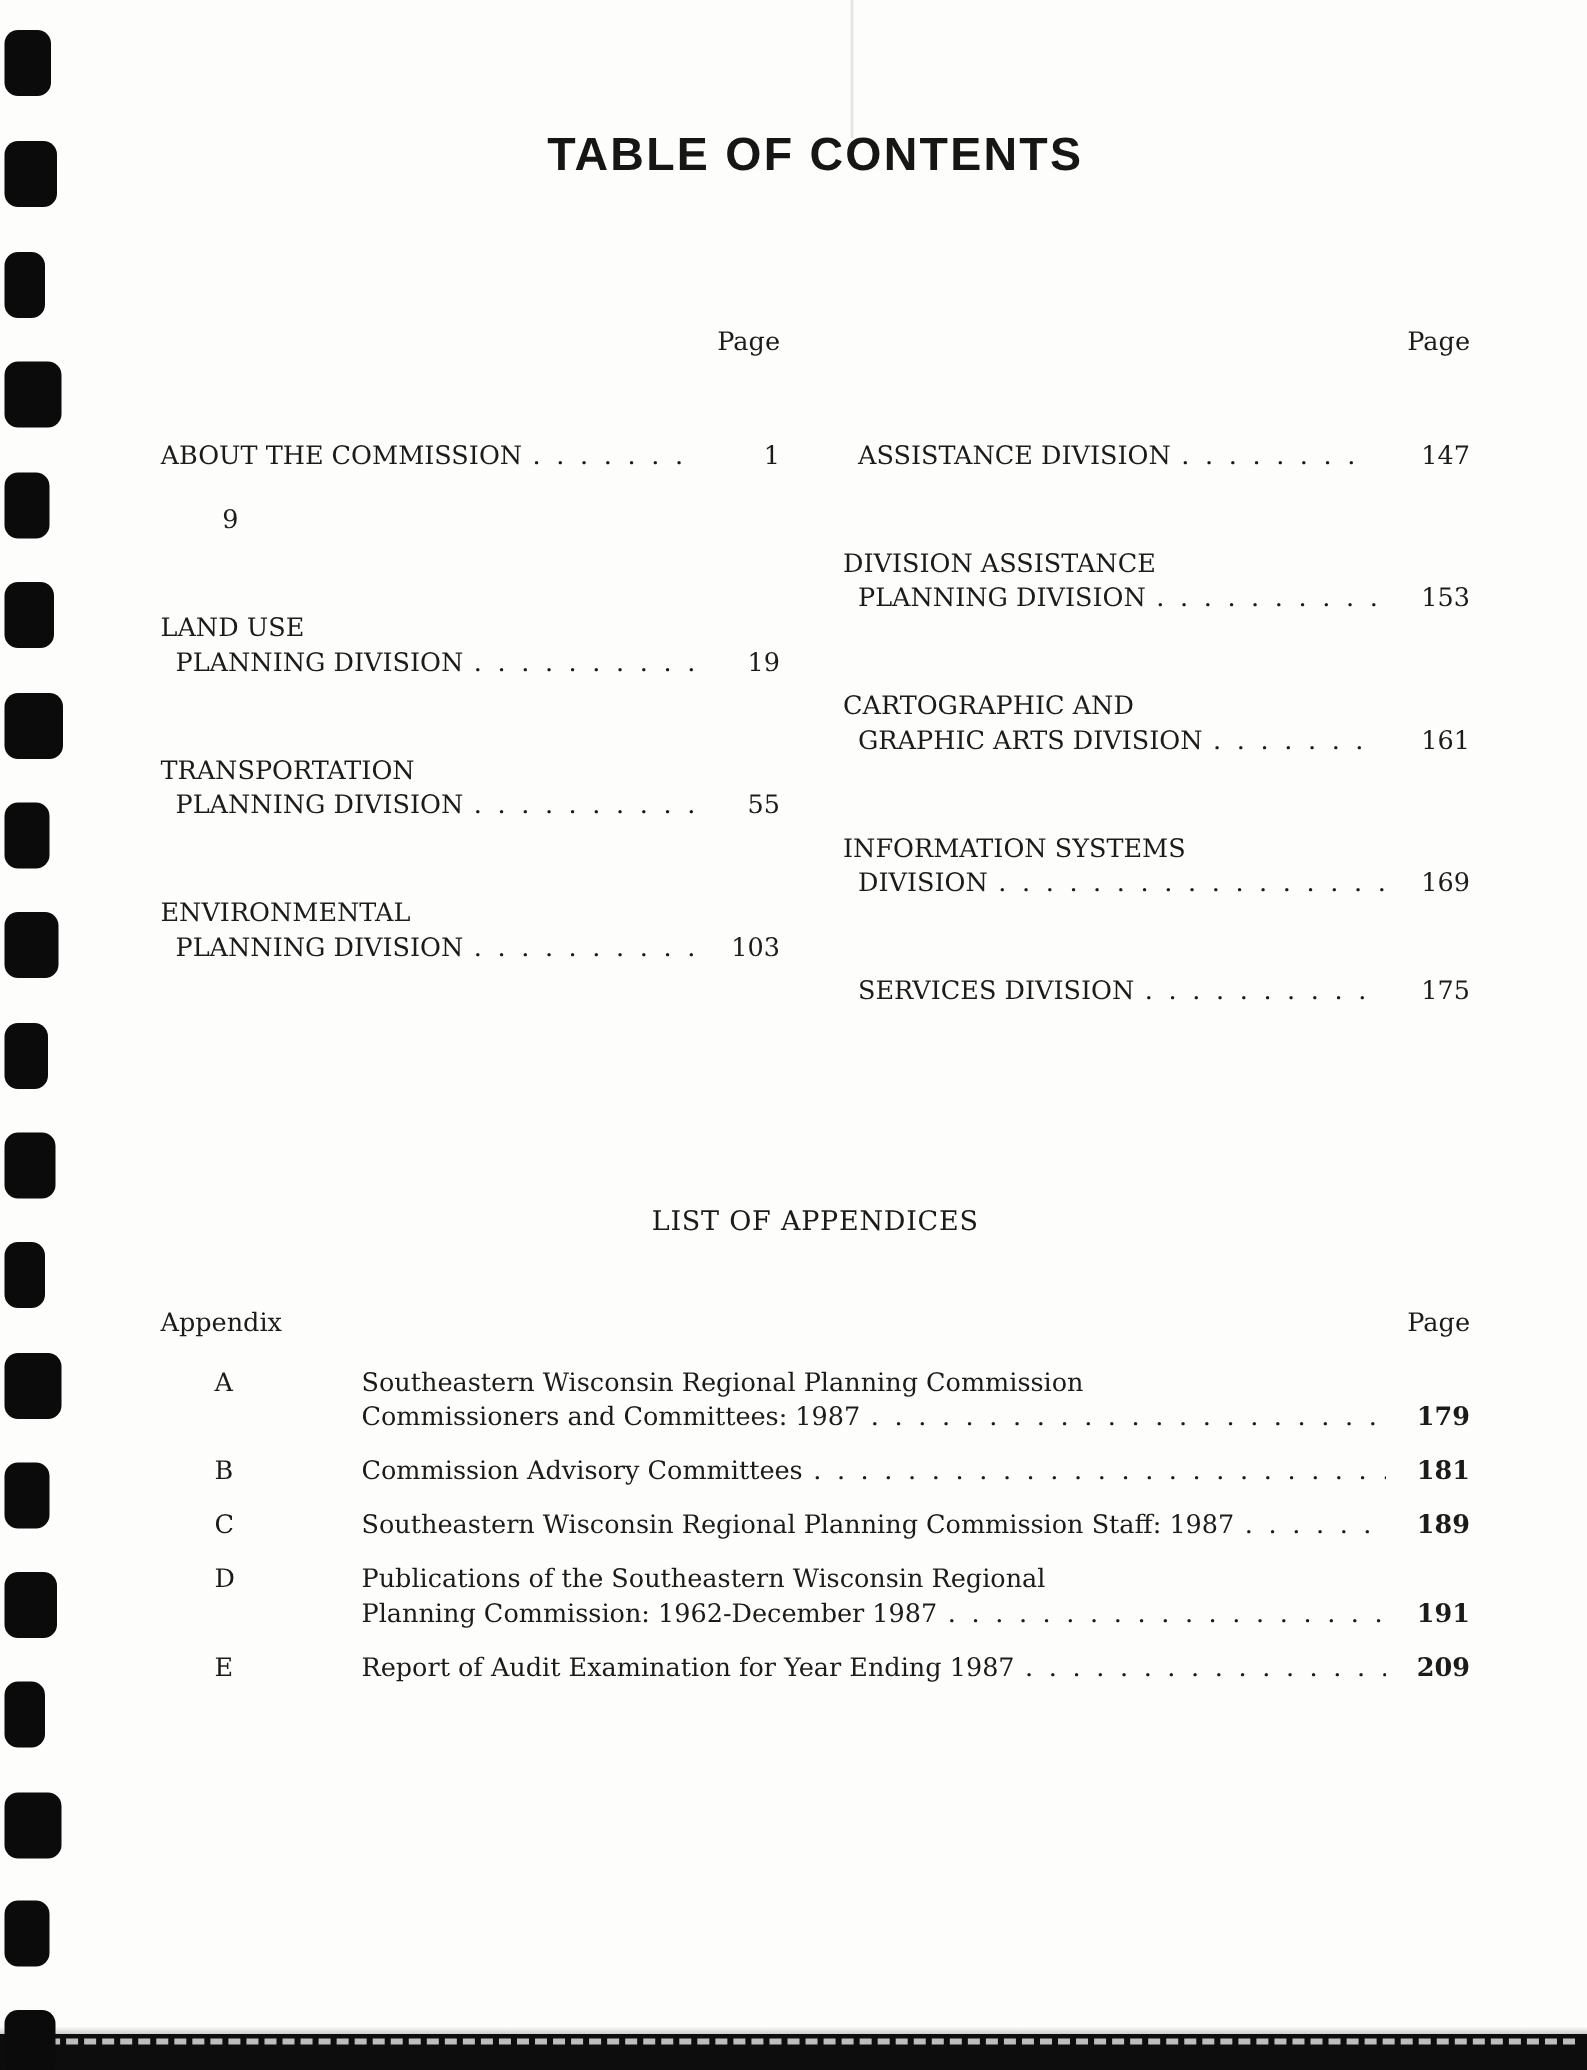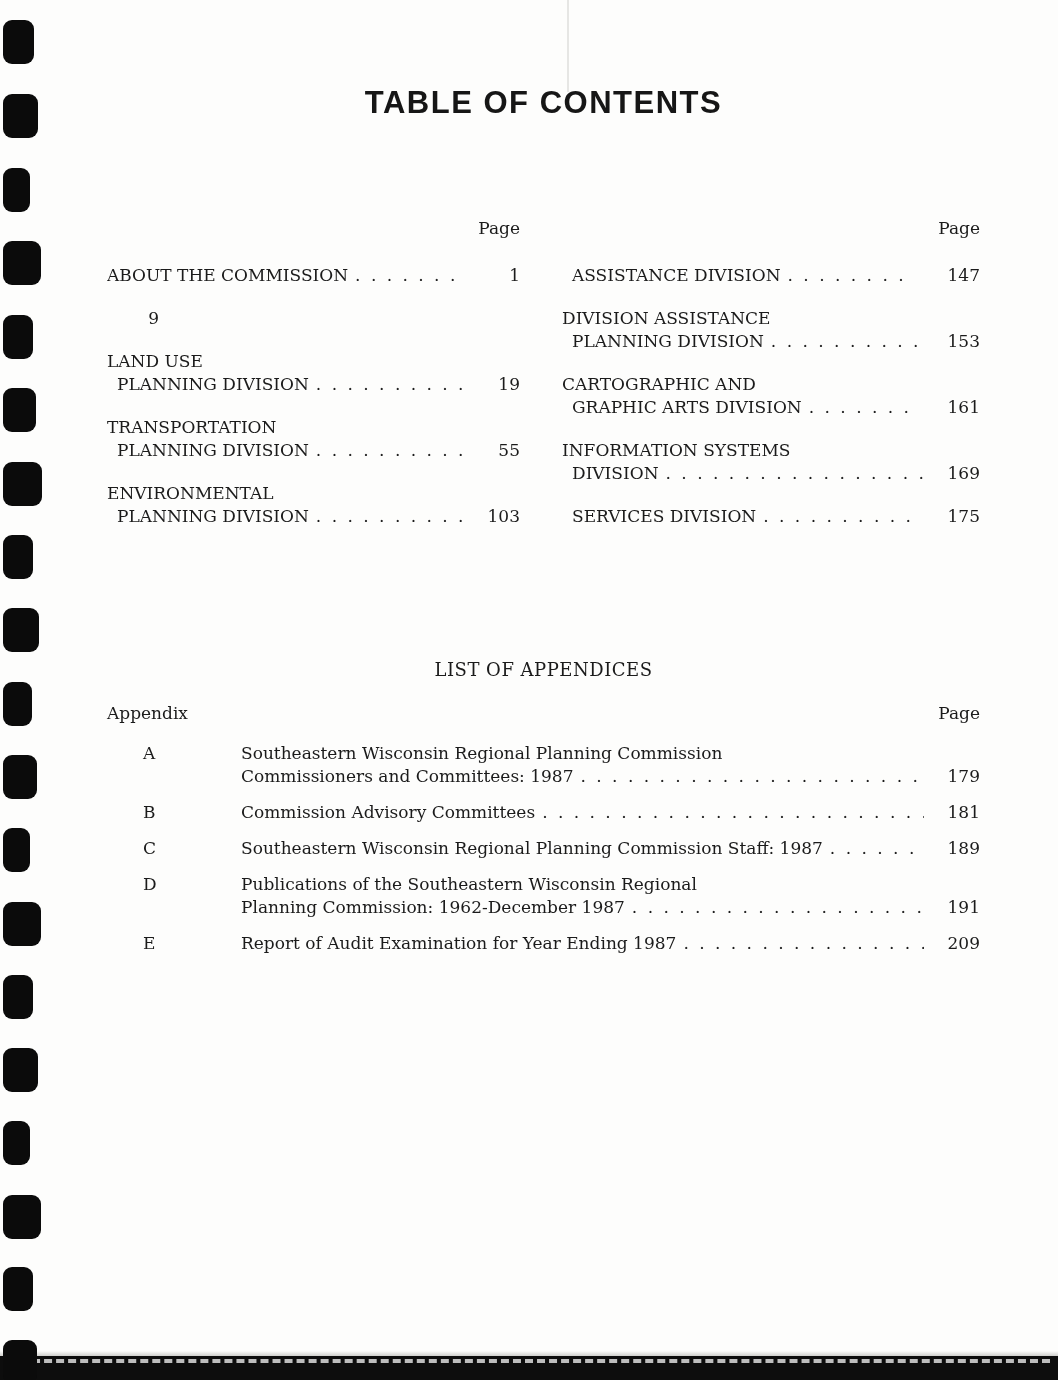--- a/index.html
+++ b/index.html
@@ -37,40 +37,40 @@
     line-height:36px;
     color:#161616;
   }
 
   .toc-columns { display:flex; justify-content:space-between; margin-top:96px; }
   .toc-col.left  { width:413px; }
   .toc-col.right { width:418px; }
   .col-page-header { text-align:right; line-height:23px; margin-bottom:24px; }
 
   .toc-entry { display:flex; align-items:flex-end; margin-bottom:20px; }
-  .toc-text { flex:1; min-width:0; }
+  .toc-text { flex:1; min-width:0;margin-top:29px; }
   .line { line-height:23px; white-space:nowrap; overflow:hidden; }
   .line.cont { padding-left:10px; }
   .dots { margin-left:7px; letter-spacing:1px; word-spacing:3px; }
   .toc-page { width:52px; text-align:right; line-height:23px; flex:none; }
 
   .appendices-title {
     margin-top:110px;
     text-align:center;
     font-weight:normal;
     font-size:18px;
     letter-spacing:0.5px;
     line-height:24px;
   }
-  .app-headers { display:flex; justify-content:space-between; margin-top:20px; line-height:23px; }
+  .app-headers { display:flex; justify-content:space-between; margin-top:44px; line-height:23px; }
   .app-rows { margin-top:17px; }
   .app-row { display:flex; align-items:flex-end; margin-bottom:13px; }
   .app-letter { width:134px; padding-left:36px; line-height:23px; align-self:flex-start; flex:none; }
   .app-text { flex:1; min-width:0; }
-  .app-page { width:56px; text-align:right; line-height:23px; flex:none; }
+  .app-page { width:56px; text-align:right; line-height:23px; flex:none;font-weight:bold; }
 </style>
 </head>
 <body>
 
 <div class="binding-strip" id="binding-strip">
     <div class="mark" style="top: 20px; width: 31px;"></div>
     <div class="mark" style="top: 94px; width: 35px;"></div>
     <div class="mark" style="top: 168px; width: 27px;"></div>
     <div class="mark" style="top: 241px; width: 38px;"></div>
     <div class="mark" style="top: 315px; width: 30px;"></div>

